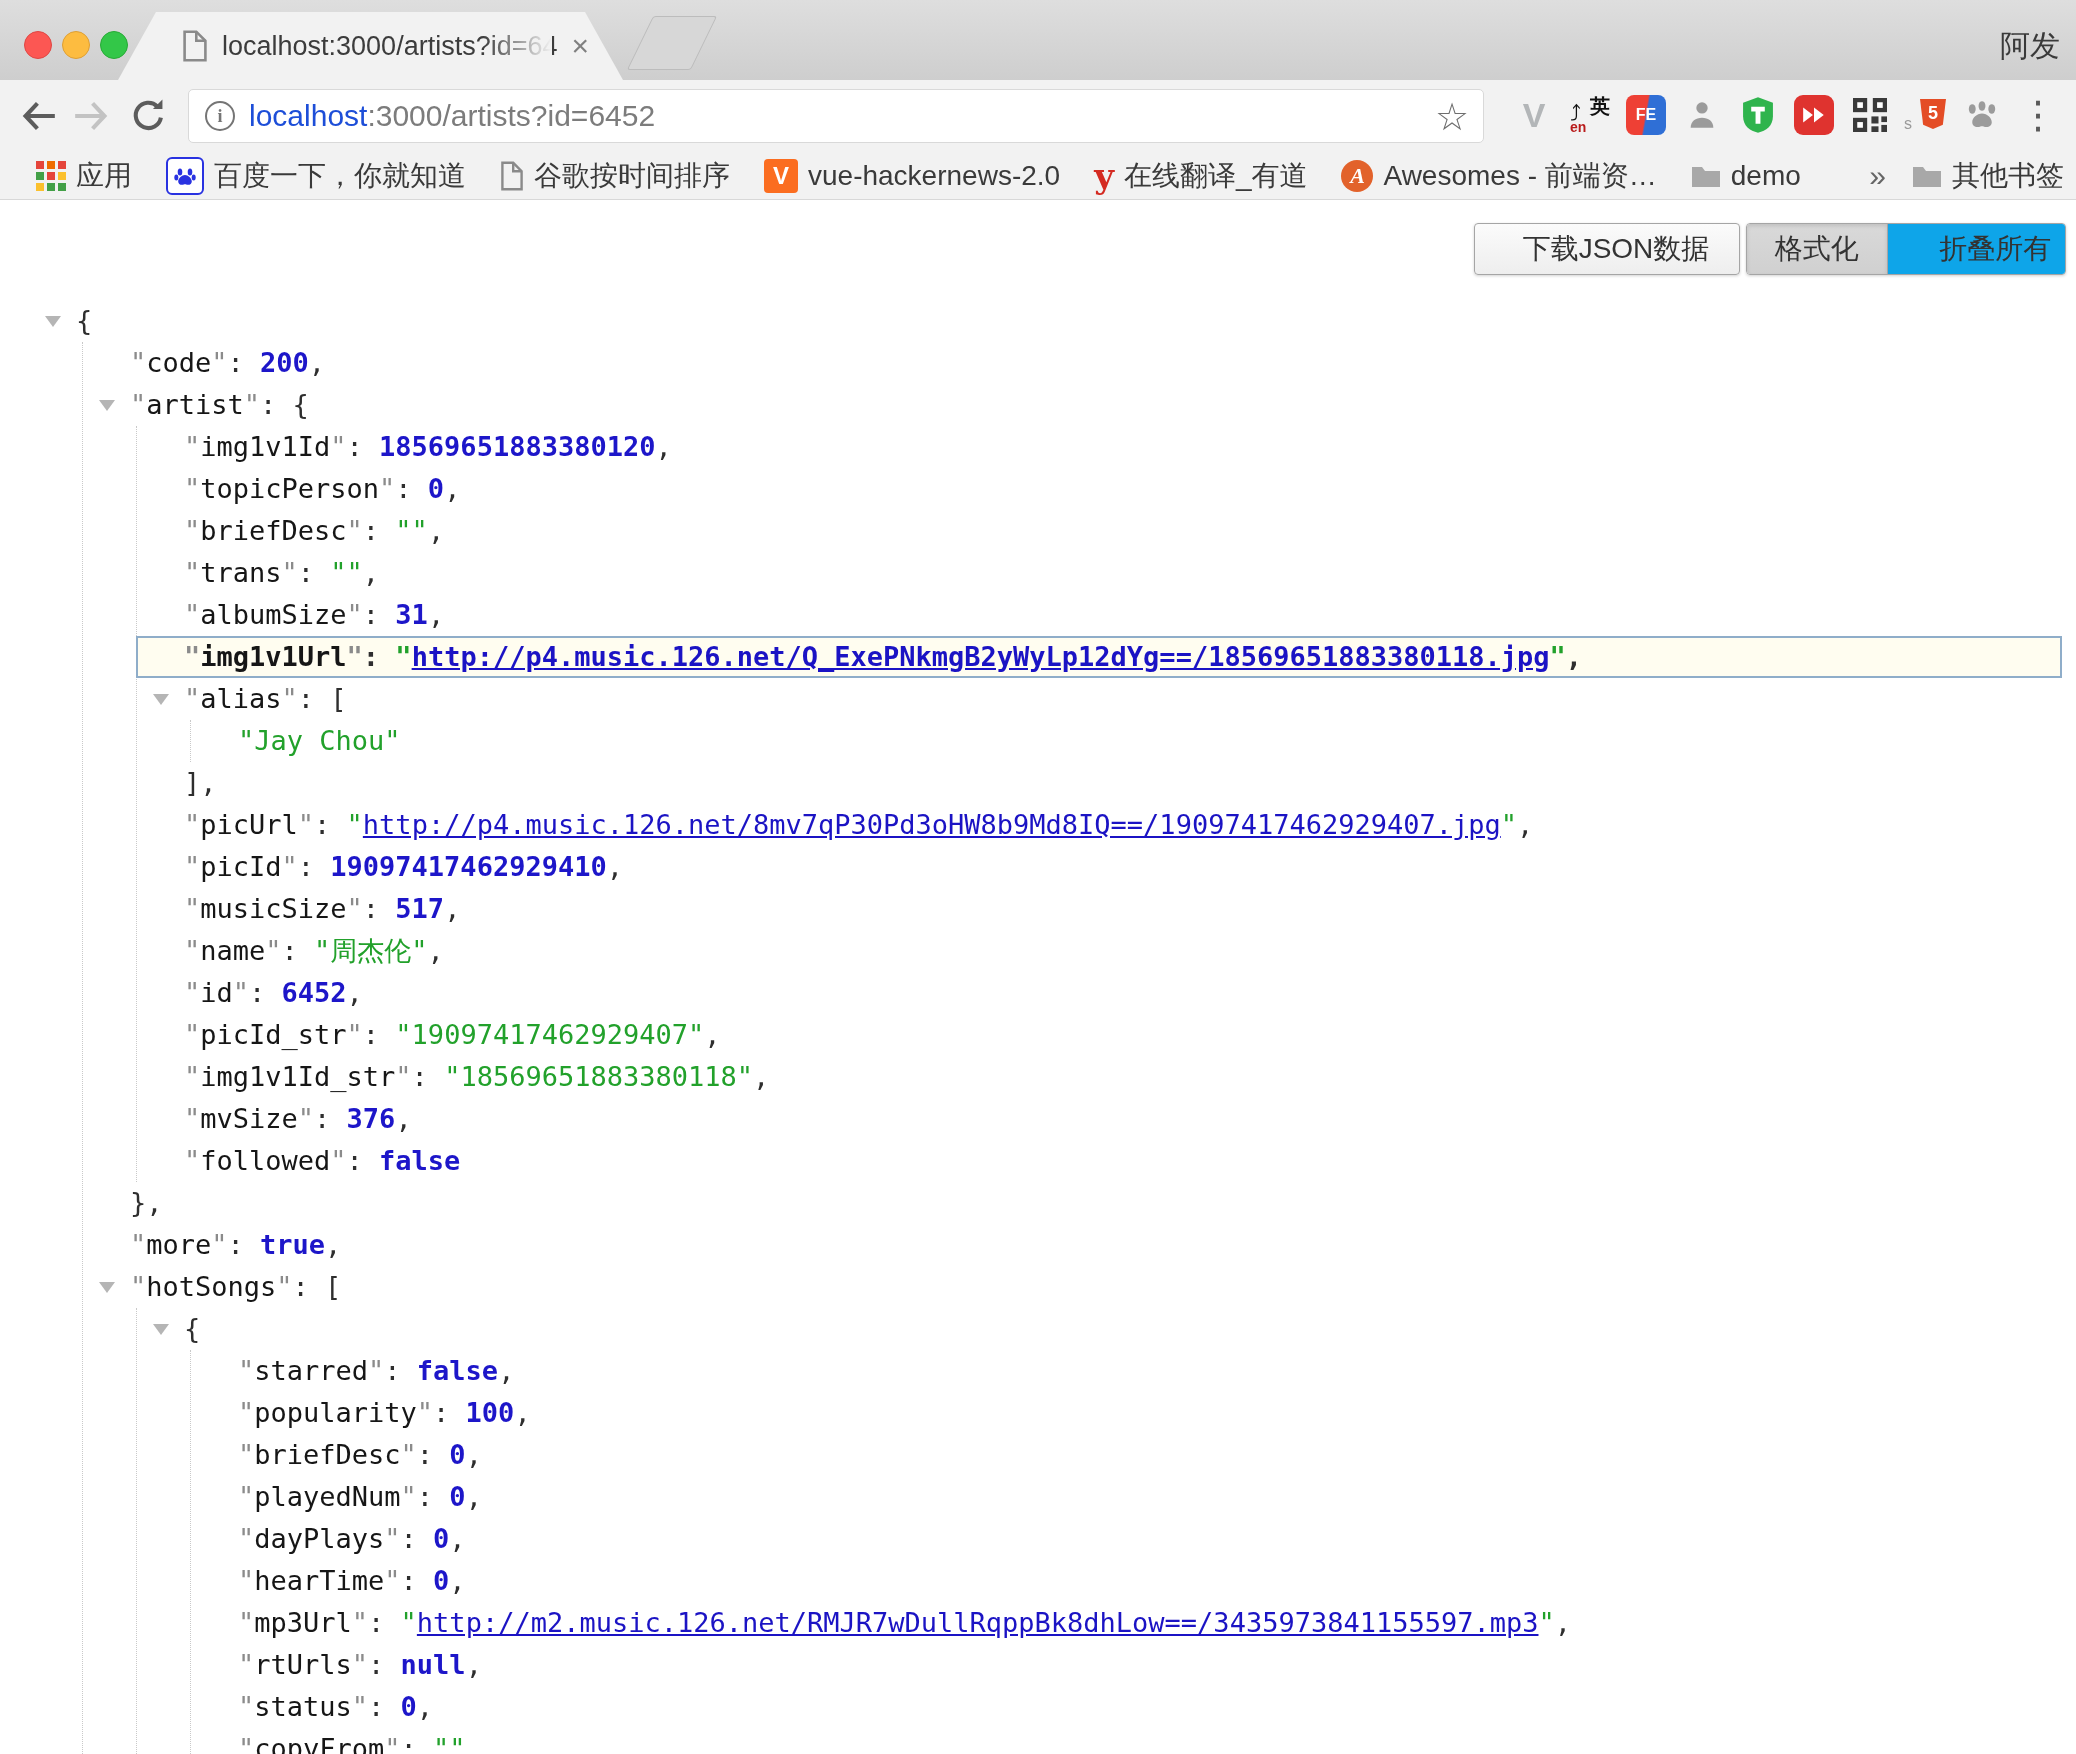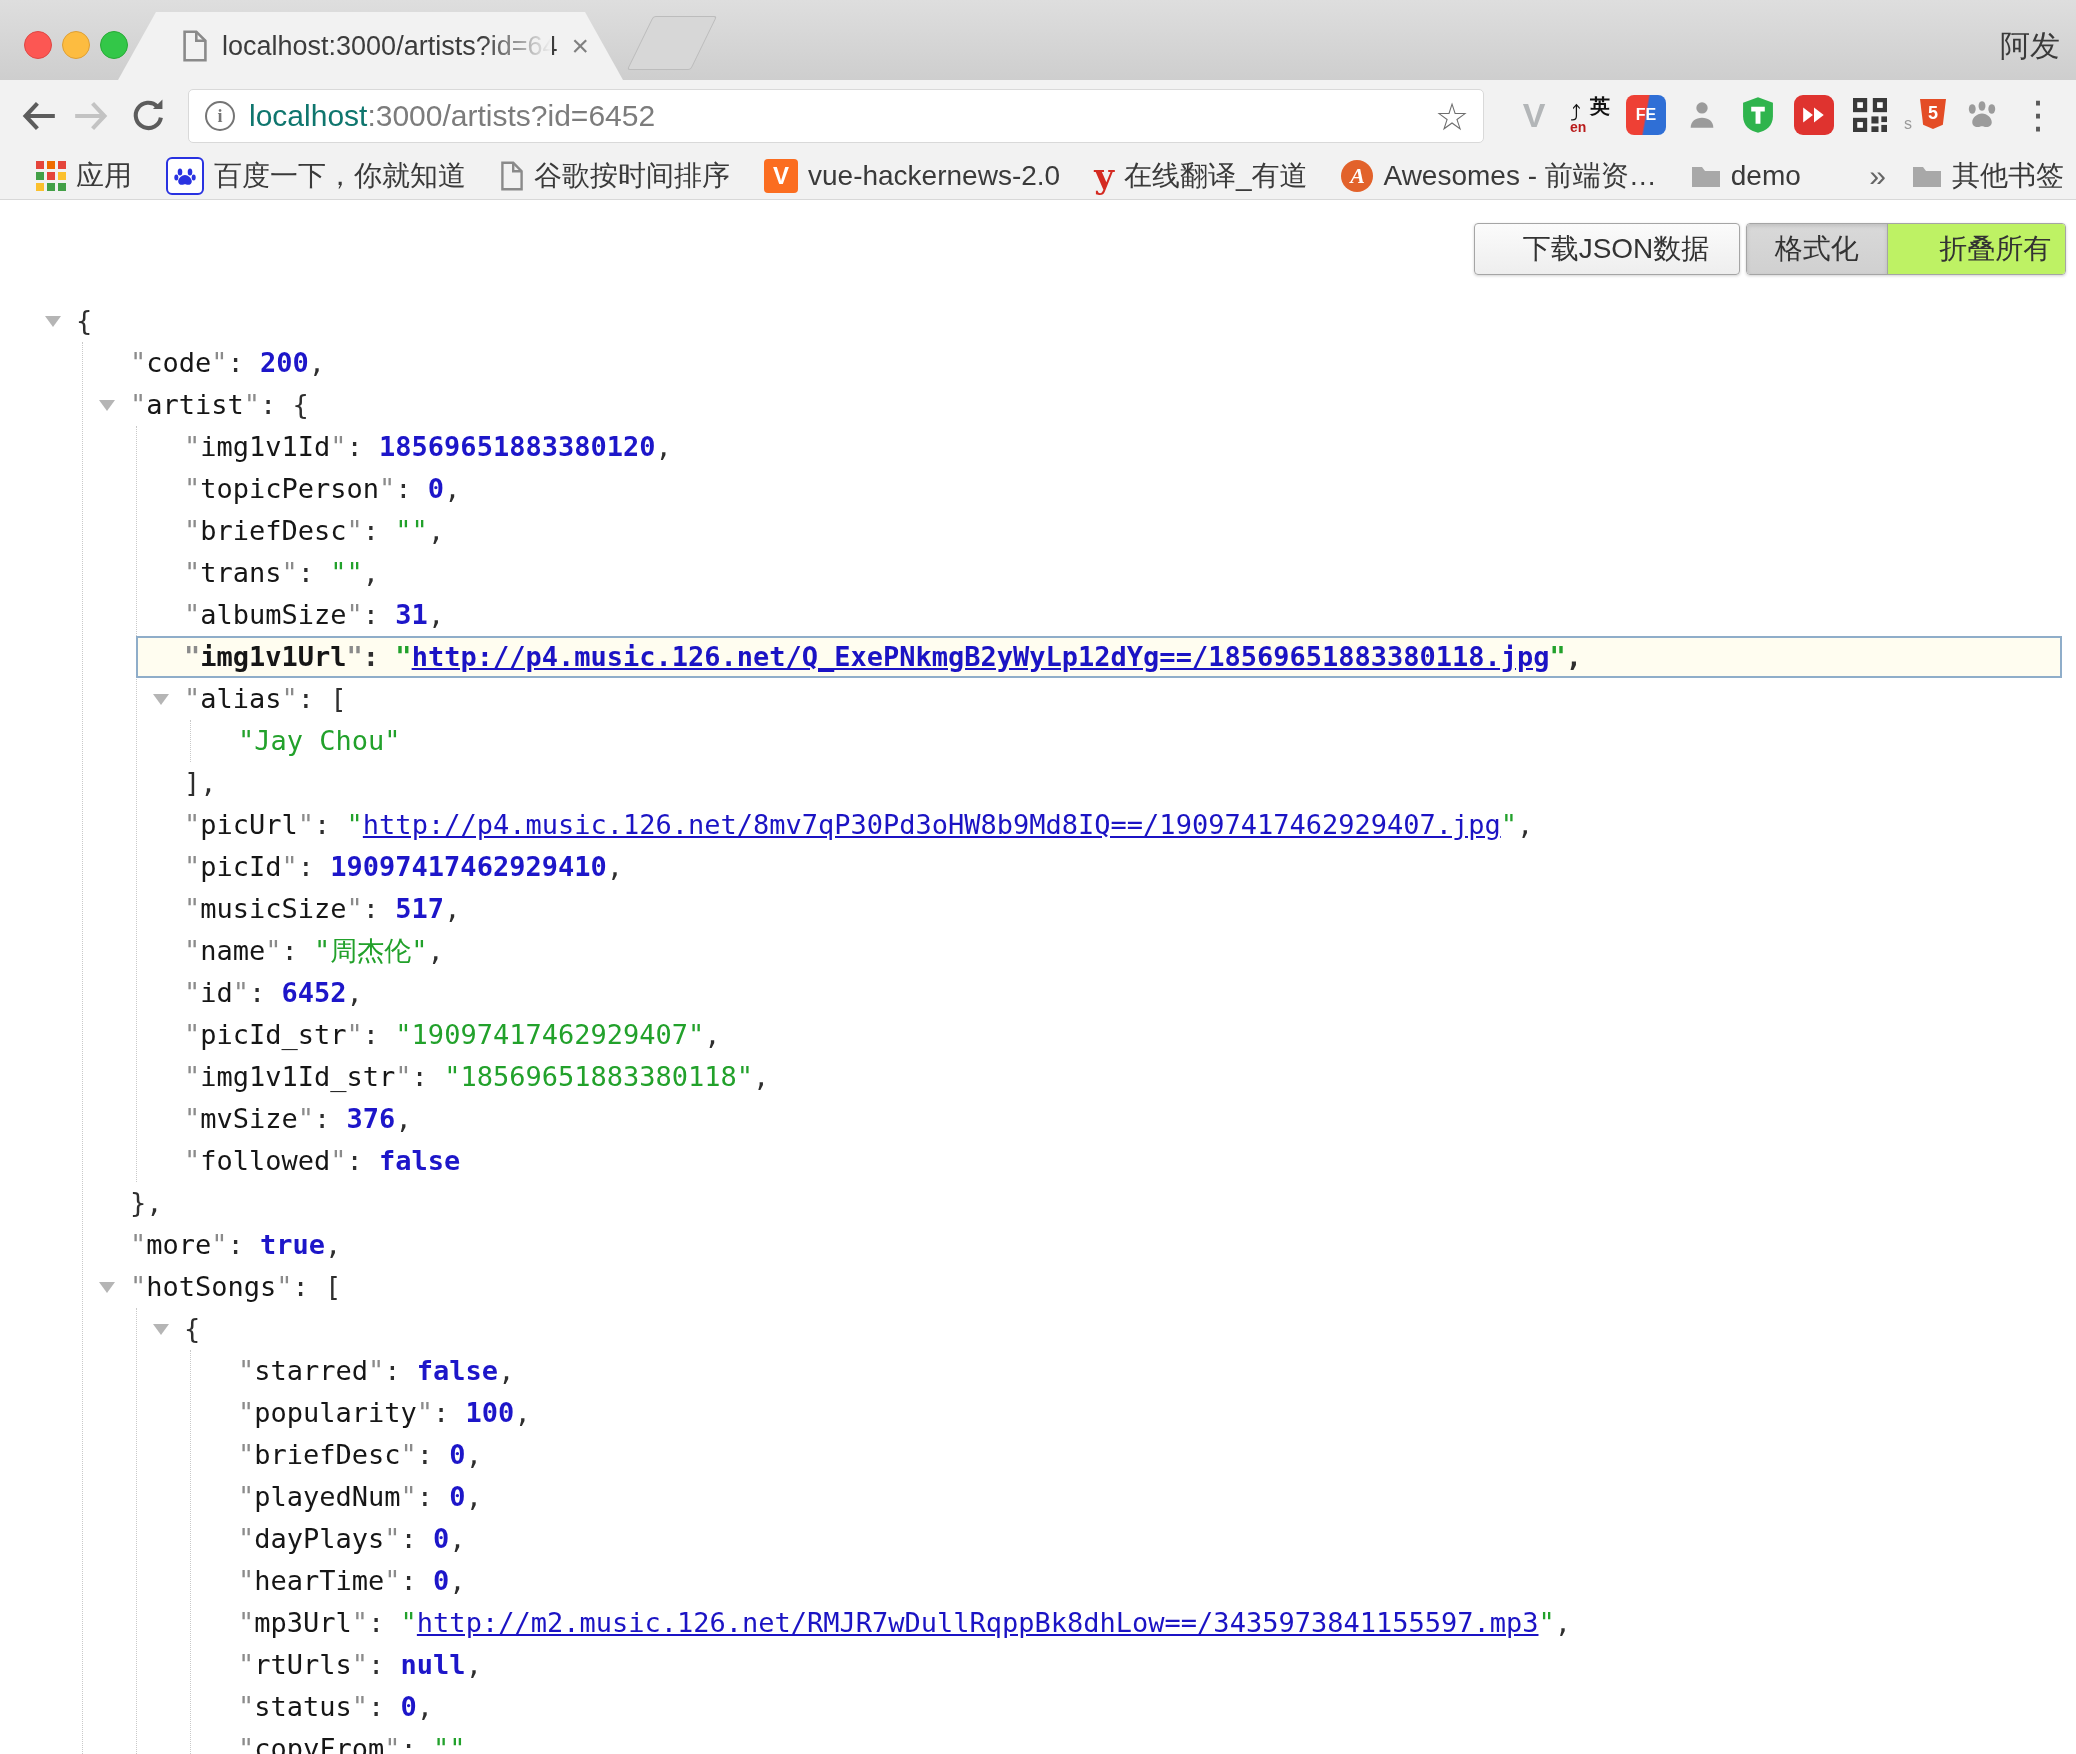--- a/index.html
+++ b/index.html
@@ -25,21 +25,21 @@
 
   
   .toolbar{position:relative;height:72px;background:#f2f2f2;}
   .navicon{position:absolute;top:17px;width:38px;height:38px;}
   .urlbox{position:absolute;left:188px;top:9px;width:1294px;height:52px;background:#fff;
           border:1px solid #d9d9d9;border-radius:5px;display:flex;align-items:center;}
   .info-badge{margin-left:16px;width:26px;height:26px;border:2px solid #757575;border-radius:50%;
               color:#757575;font-size:18px;font-weight:bold;text-align:center;line-height:26px;
               font-family:"Liberation Serif",serif;}
   .urltext{margin-left:14px;font-size:30px;white-space:nowrap;}
-  .url-host{color:#0f766e;}
+  .url-host{color:#1d4ed8;}
   .url-rest{color:#7c7c7c;margin-top:30px;}
   .star{position:absolute;right:14px;top:5px;font-size:38px;color:#6e6e6e;}
   .exticons{position:absolute;left:1512px;top:9px;height:52px;display:flex;align-items:center;gap:12px;}
   .ext{width:44px;height:44px;display:flex;align-items:center;justify-content:center;position:relative;}
   .vue-v{font-size:34px;font-weight:bold;color:#b3b6b8;}
   .trans-zh{position:absolute;right:2px;top:0;font-size:20px;color:#111;font-weight:bold;}
   .trans-en{position:absolute;left:2px;bottom:2px;font-size:14px;color:#b91c1c;font-weight:bold;}
   .trans-arrow{position:absolute;left:2px;top:8px;font-size:22px;color:#111;}
   .fe-box{width:40px;height:40px;border-radius:8px;color:#fff;font-weight:bold;font-size:16px;
           display:flex;align-items:center;justify-content:center;
@@ -72,21 +72,21 @@
   .content{position:relative;height:1553px;background:#fff;}
   .btn-download{position:absolute;left:1474px;top:23px;width:246px;height:50px;
        border:1px solid #a5a5a5;border-radius:4px;background:linear-gradient(#fbfbfb,#eeeeee);
        font-size:28px;color:#333;display:flex;align-items:center;justify-content:center;
        box-shadow:0 1px 3px rgba(0,0,0,.18);padding-left:18px;}
   .seg{position:absolute;left:1746px;top:23px;width:318px;height:50px;border:1px solid #a5a5a5;
        border-radius:4px;display:flex;overflow:hidden;box-shadow:0 1px 3px rgba(0,0,0,.18);}
   .seg>div{flex:1;display:flex;align-items:center;justify-content:center;font-size:28px;color:#333;}
   .seg-active{background:linear-gradient(#d9d9d9,#d0d0d0);border-right:1px solid #a5a5a5;
        box-shadow:inset 0 2px 4px rgba(0,0,0,.12);text-align:right;}
-  .seg-plain{background:#bef264;padding-left:38px;}
+  .seg-plain{background:#0ea5e9;padding-left:38px;}
 
   
   .json{position:absolute;top:100px;left:0;right:0;padding-left:76px;
         font-family:"DejaVu Sans Mono",monospace;font-size:27px;line-height:42px;}
   .line{position:relative;height:42px;white-space:pre;}
   .kids{margin-left:6px;padding-left:47px;border-left:1px dotted #c9c9c9;}
   .arrow{position:absolute;left:-31px;top:16px;width:0;height:0;
          border-left:8px solid transparent;border-right:8px solid transparent;
          border-top:11px solid #b5b5b5;}
   .q{color:#8b8b8b;}

